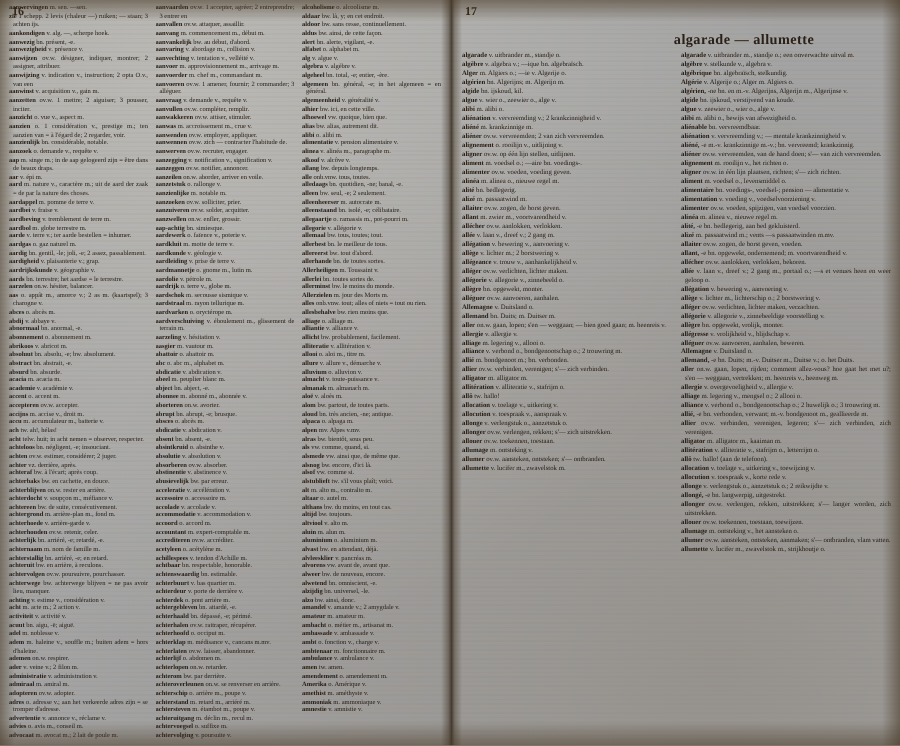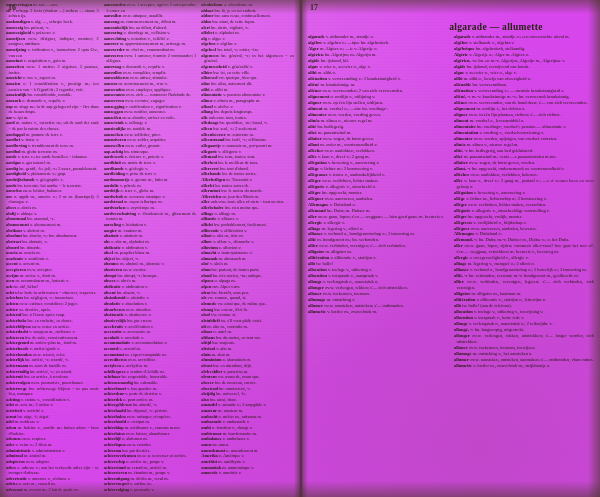--- a/index.html
+++ b/index.html
@@ -5,21 +5,21 @@
   html, body {
     margin: 0;
     padding: 0;
     background: #6b5a45;
   }
   .page {
     position: relative;
     width: 600px;
     height: 497px;
     overflow: hidden;
-    background: #d946ef;
+    background: #a3a3a3;
     font-family: "Liberation Serif", serif;
   }
   
   .paper {
     position: absolute;
     inset: 0;
     background:
       linear-gradient(90deg,
         #b9a versions 0%, #bdae92 0%, #c8b99c 6%, #d3c6ab 16%,
         #d8cbb1 28%, #d2c4a8 40%, #b9a88c 47%,

